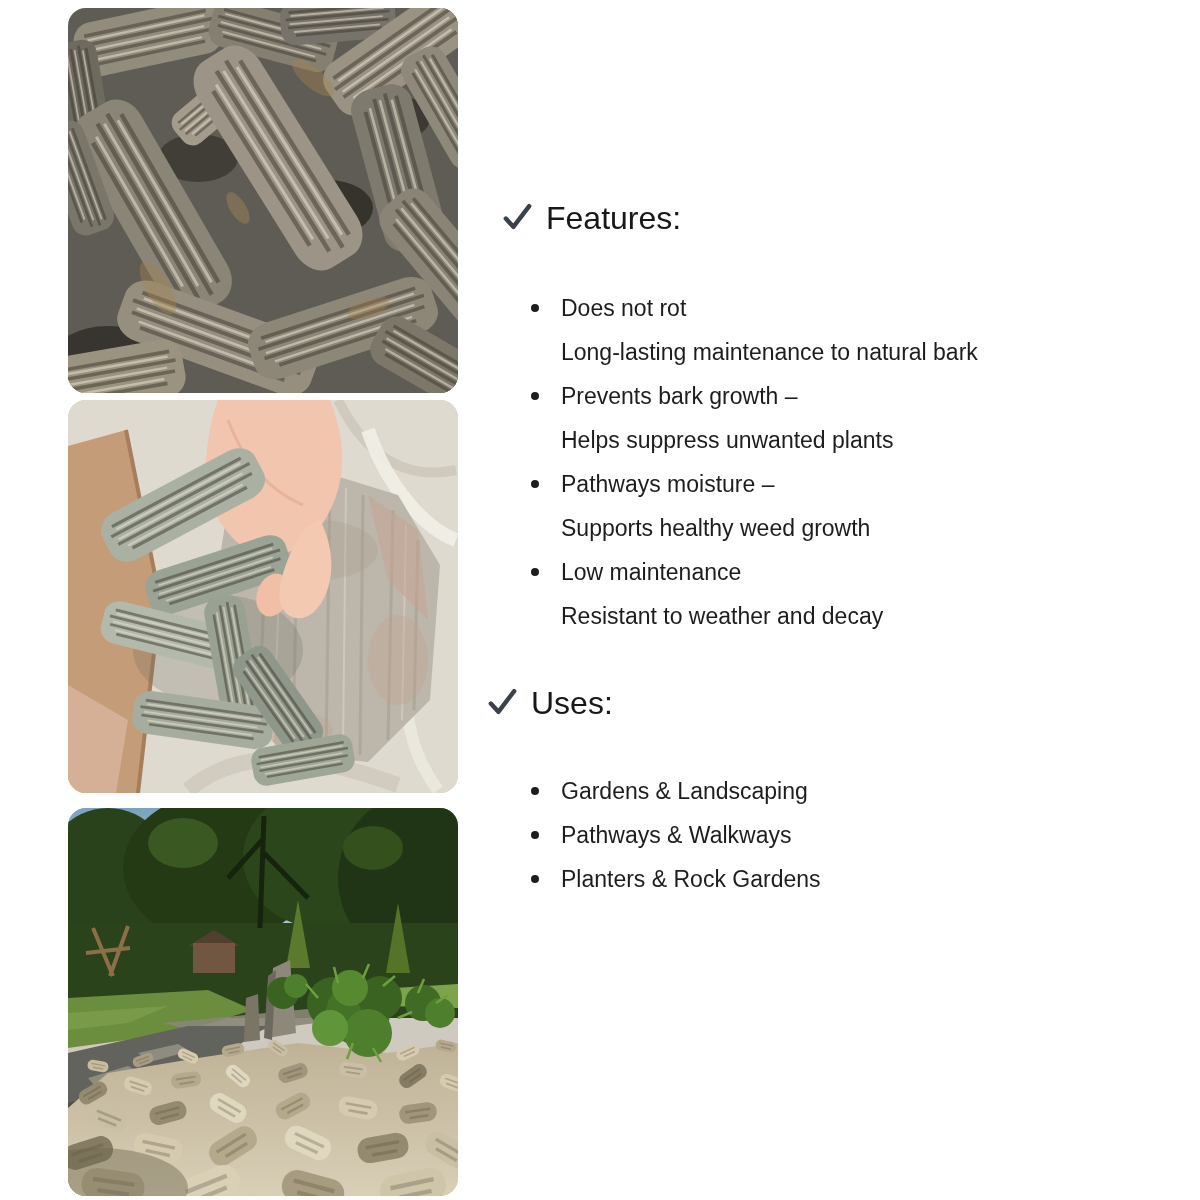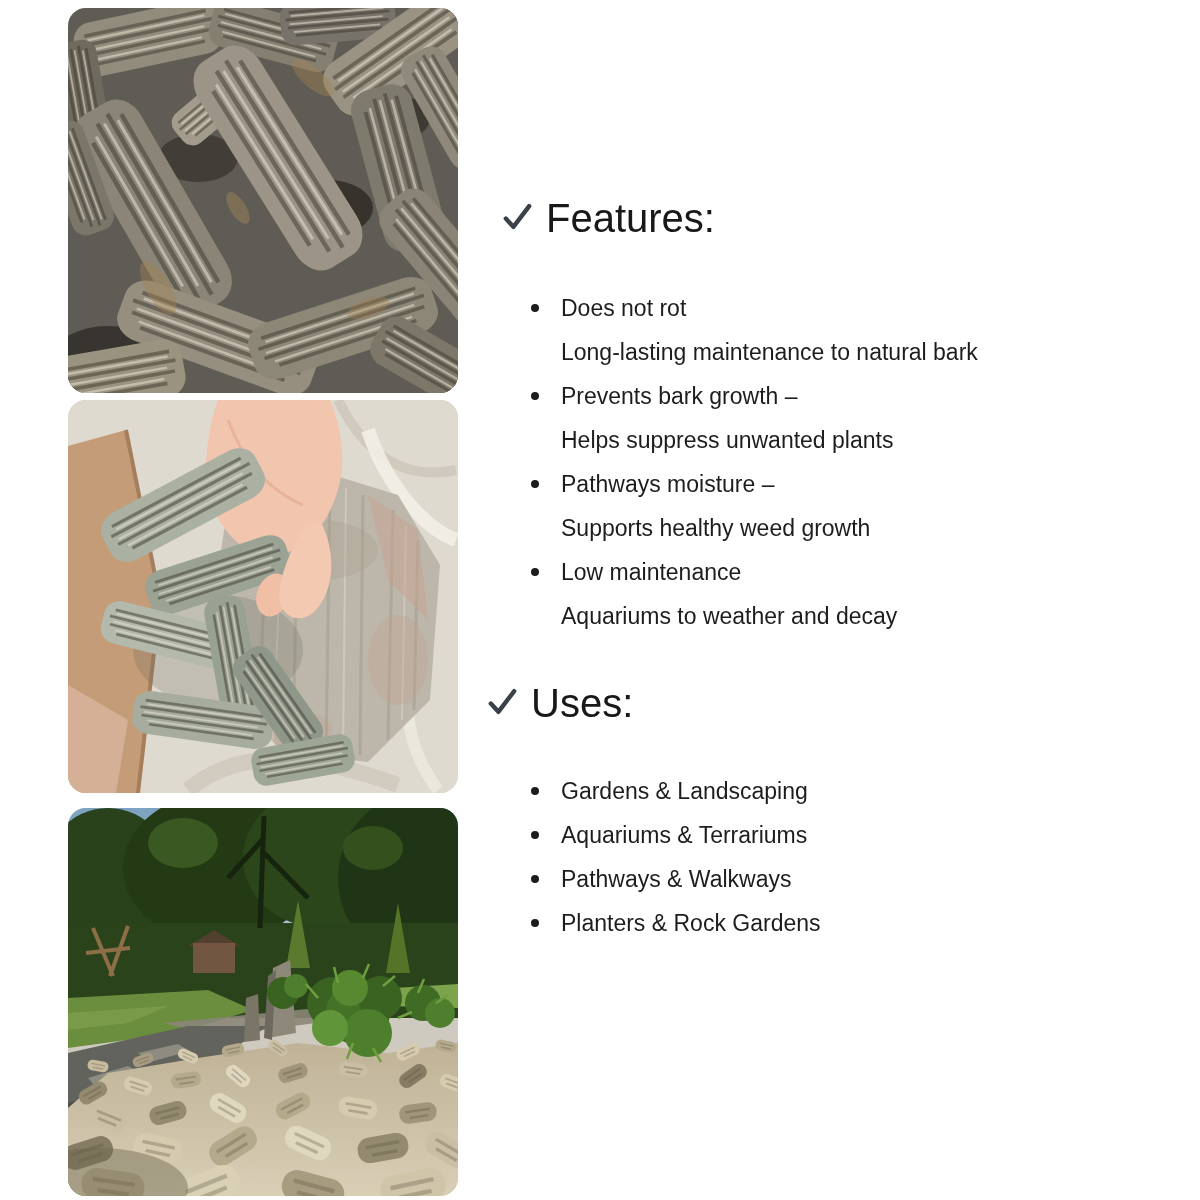--- a/index.html
+++ b/index.html
@@ -8,21 +8,21 @@
 
   
   .photo{position:absolute;left:68px;width:390px;border-radius:18px;overflow:hidden;background:#cfcabf;}
   #photo1{top:8px;height:385px;}
   #photo2{top:400px;height:393px;}
   #photo3{top:808px;height:388px;}
   .photo svg{display:block;width:100%;height:100%;}
 
   
   .section-head{position:absolute;display:flex;align-items:center;gap:12px;
-    font-size:40px;line-height:40px;color:#181818;}
+    font-size:32px;line-height:40px;color:#181818;}
   .features-head{left:501px;top:198px;}
   .uses-head{left:486px;top:683px;text-align:right;}
   .check{width:33px;height:33px;flex:0 0 auto;margin-top:-3px;}
 
   ul{list-style:none;margin:0;padding:0;position:absolute;}
   .feature-list{left:531px;top:286px;width:660px;}
   .uses-list{left:531px;top:769px;width:660px;}
   li{position:relative;padding-left:30px;font-size:23px;line-height:44px;color:#1d1d1d;}
   li::before{content:'';position:absolute;left:0;top:18px;width:8px;height:8px;
     border-radius:50%;background:#1d1d1d;}
@@ -221,31 +221,30 @@
     <li>
       <div class="l1">Prevents bark growth –</div>
       <div class="l2">Helps suppress unwanted plants</div>
     </li>
     <li>
       <div class="l1">Pathways moisture –</div>
       <div class="l2">Supports healthy weed growth</div>
     </li>
     <li>
       <div class="l1">Low maintenance</div>
-      <div class="l2">Aquariums to weather and decay</div>
+      <div class="l2">Resistant to weather and decay</div>
     </li>
   </ul>
 
   <div class="section-head uses-head">
     <svg class="check" viewBox="0 0 24 24">
       <path d="M3.5 13.5 L9 19.5 L20.5 4.5" fill="none" stroke="#3b4148" stroke-width="3.2" stroke-linecap="round" stroke-linejoin="round"></path>
     </svg>
     <span>Uses:</span>
   </div>
 
   <ul class="uses-list">
     <li>Gardens &amp; Landscaping</li>
-    <li>Aquariums &amp; Terrariums</li>
     <li>Pathways &amp; Walkways</li>
     <li>Planters &amp; Rock Gardens</li>
   </ul>
 
 </div>
 
 </body></html>

